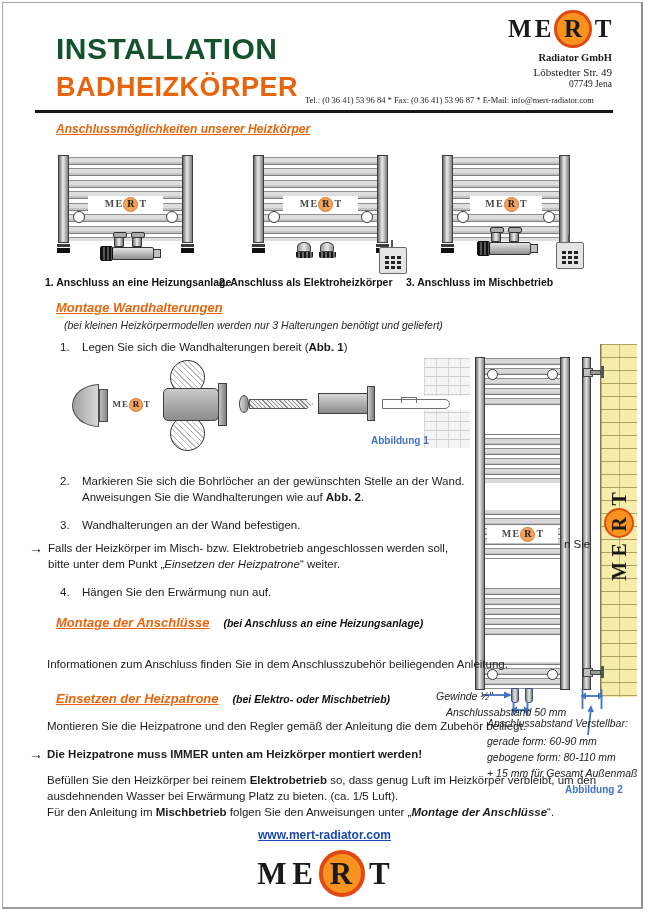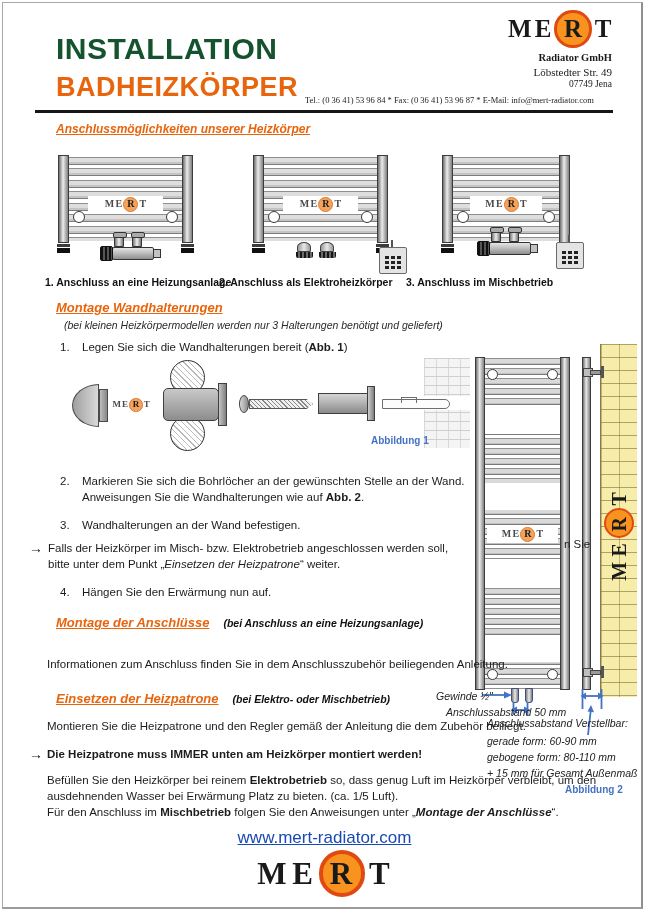--- a/index.html
+++ b/index.html
@@ -40,21 +40,21 @@
   .h-c .oheading,.h-d .oheading{font-size:13px;}
   .qualifier{font-size:10.5px;font-weight:bold;font-style:italic;color:#111;}
 
   .body-txt{font-size:11.5px;color:#1c1c1c;}
   .italic-note{left:56px;top:319px;font-size:10.5px;font-style:italic;color:#2a2a2a;margin-left:8px;}
   .caption{font-size:10.5px;font-weight:bold;color:#111;}
   .step-num{left:60px;}
   .arrow-glyph{font-size:14px;font-weight:bold;color:#111;}
   .blue-label{color:#4472C4;font-weight:bold;font-size:10px;}
   .fig2-note{font-size:10.5px;font-style:italic;color:#222;}
-  .link{font-size:17px;font-weight:normal;color:#1849B5;text-decoration:underline;}
+  .link{font-size:12px;font-weight:bold;color:#1849B5;text-decoration:underline;}
 
   
   .rad{position:absolute;width:135px;height:100px;}
   .rail{position:absolute;top:0;width:11px;height:88px;box-sizing:border-box;
         background:linear-gradient(90deg,#6e6e6e,#ececec 45%,#7f7f7f);border:1px solid #3c3c3c;}
   .rail-l{left:0;} .rail-r{right:0;}
   .rad-bars{position:absolute;left:10px;right:10px;top:2px;height:84px;
      background:repeating-linear-gradient(to bottom,#8f8f8f 0 1px,#dedede 1px 5px,#c4c4c4 5px 7px,#7d7d7d 7px 8px,#ffffff 8px 11.5px);}
   .rad-label{position:absolute;left:22%;right:22%;top:41px;height:16px;background:#fff;
      display:flex;align-items:center;justify-content:center;}
@@ -364,21 +364,21 @@
     <span class="oheading">Einsetzen der Heizpatrone</span>
     <span class="qualifier">(bei Elektro- oder Mischbetrieb)</span>
   </div>
   <div class="abs body-txt" style="left:47px;top:720px;">Montieren Sie die Heizpatrone und den Regler gemäß der Anleitung die dem Zubehör beiliegt.</div>
 
   <div class="abs arrow-glyph" style="left:29px;top:746px;">→</div>
   <div class="abs body-txt" style="left:47px;top:748px;font-weight:bold;">Die Heizpatrone muss IMMER unten am Heizkörper montiert werden!</div>
 
   <div class="abs body-txt" style="left:47px;top:774px;"><span>Befüllen Sie den Heizkörper bei reinem </span><b>Elektrobetrieb</b><span> so, dass genug Luft im Heizkörper verbleibt, um den</span></div>
   <div class="abs body-txt" style="left:47px;top:790px;">ausdehnenden Wasser bei Erwärmung Platz zu bieten. (ca. 1/5 Luft).</div>
-  <div class="abs body-txt" style="left:47px;top:806px;"><span>Für den Anschluss im </span><b>Mischbetrieb</b><span> folgen Sie den Anweisungen unter „</span><b><i>Montage der Anschlüsse</i></b><span>“.</span></div>
+  <div class="abs body-txt" style="left:47px;top:806px;"><span>Für den Anleitung im </span><b>Mischbetrieb</b><span> folgen Sie den Anweisungen unter „</span><b><i>Montage der Anschlüsse</i></b><span>“.</span></div>
 
   <a class="abs link footer-link" href="#">www.mert-radiator.com</a>
   <div class="abs logo-bottom mert-logo">
       <span>M</span>
       <span>E</span>
       <span class="mert-r">R</span>
       <span>T</span>
     </div>
 
   <div class="edge"></div>

